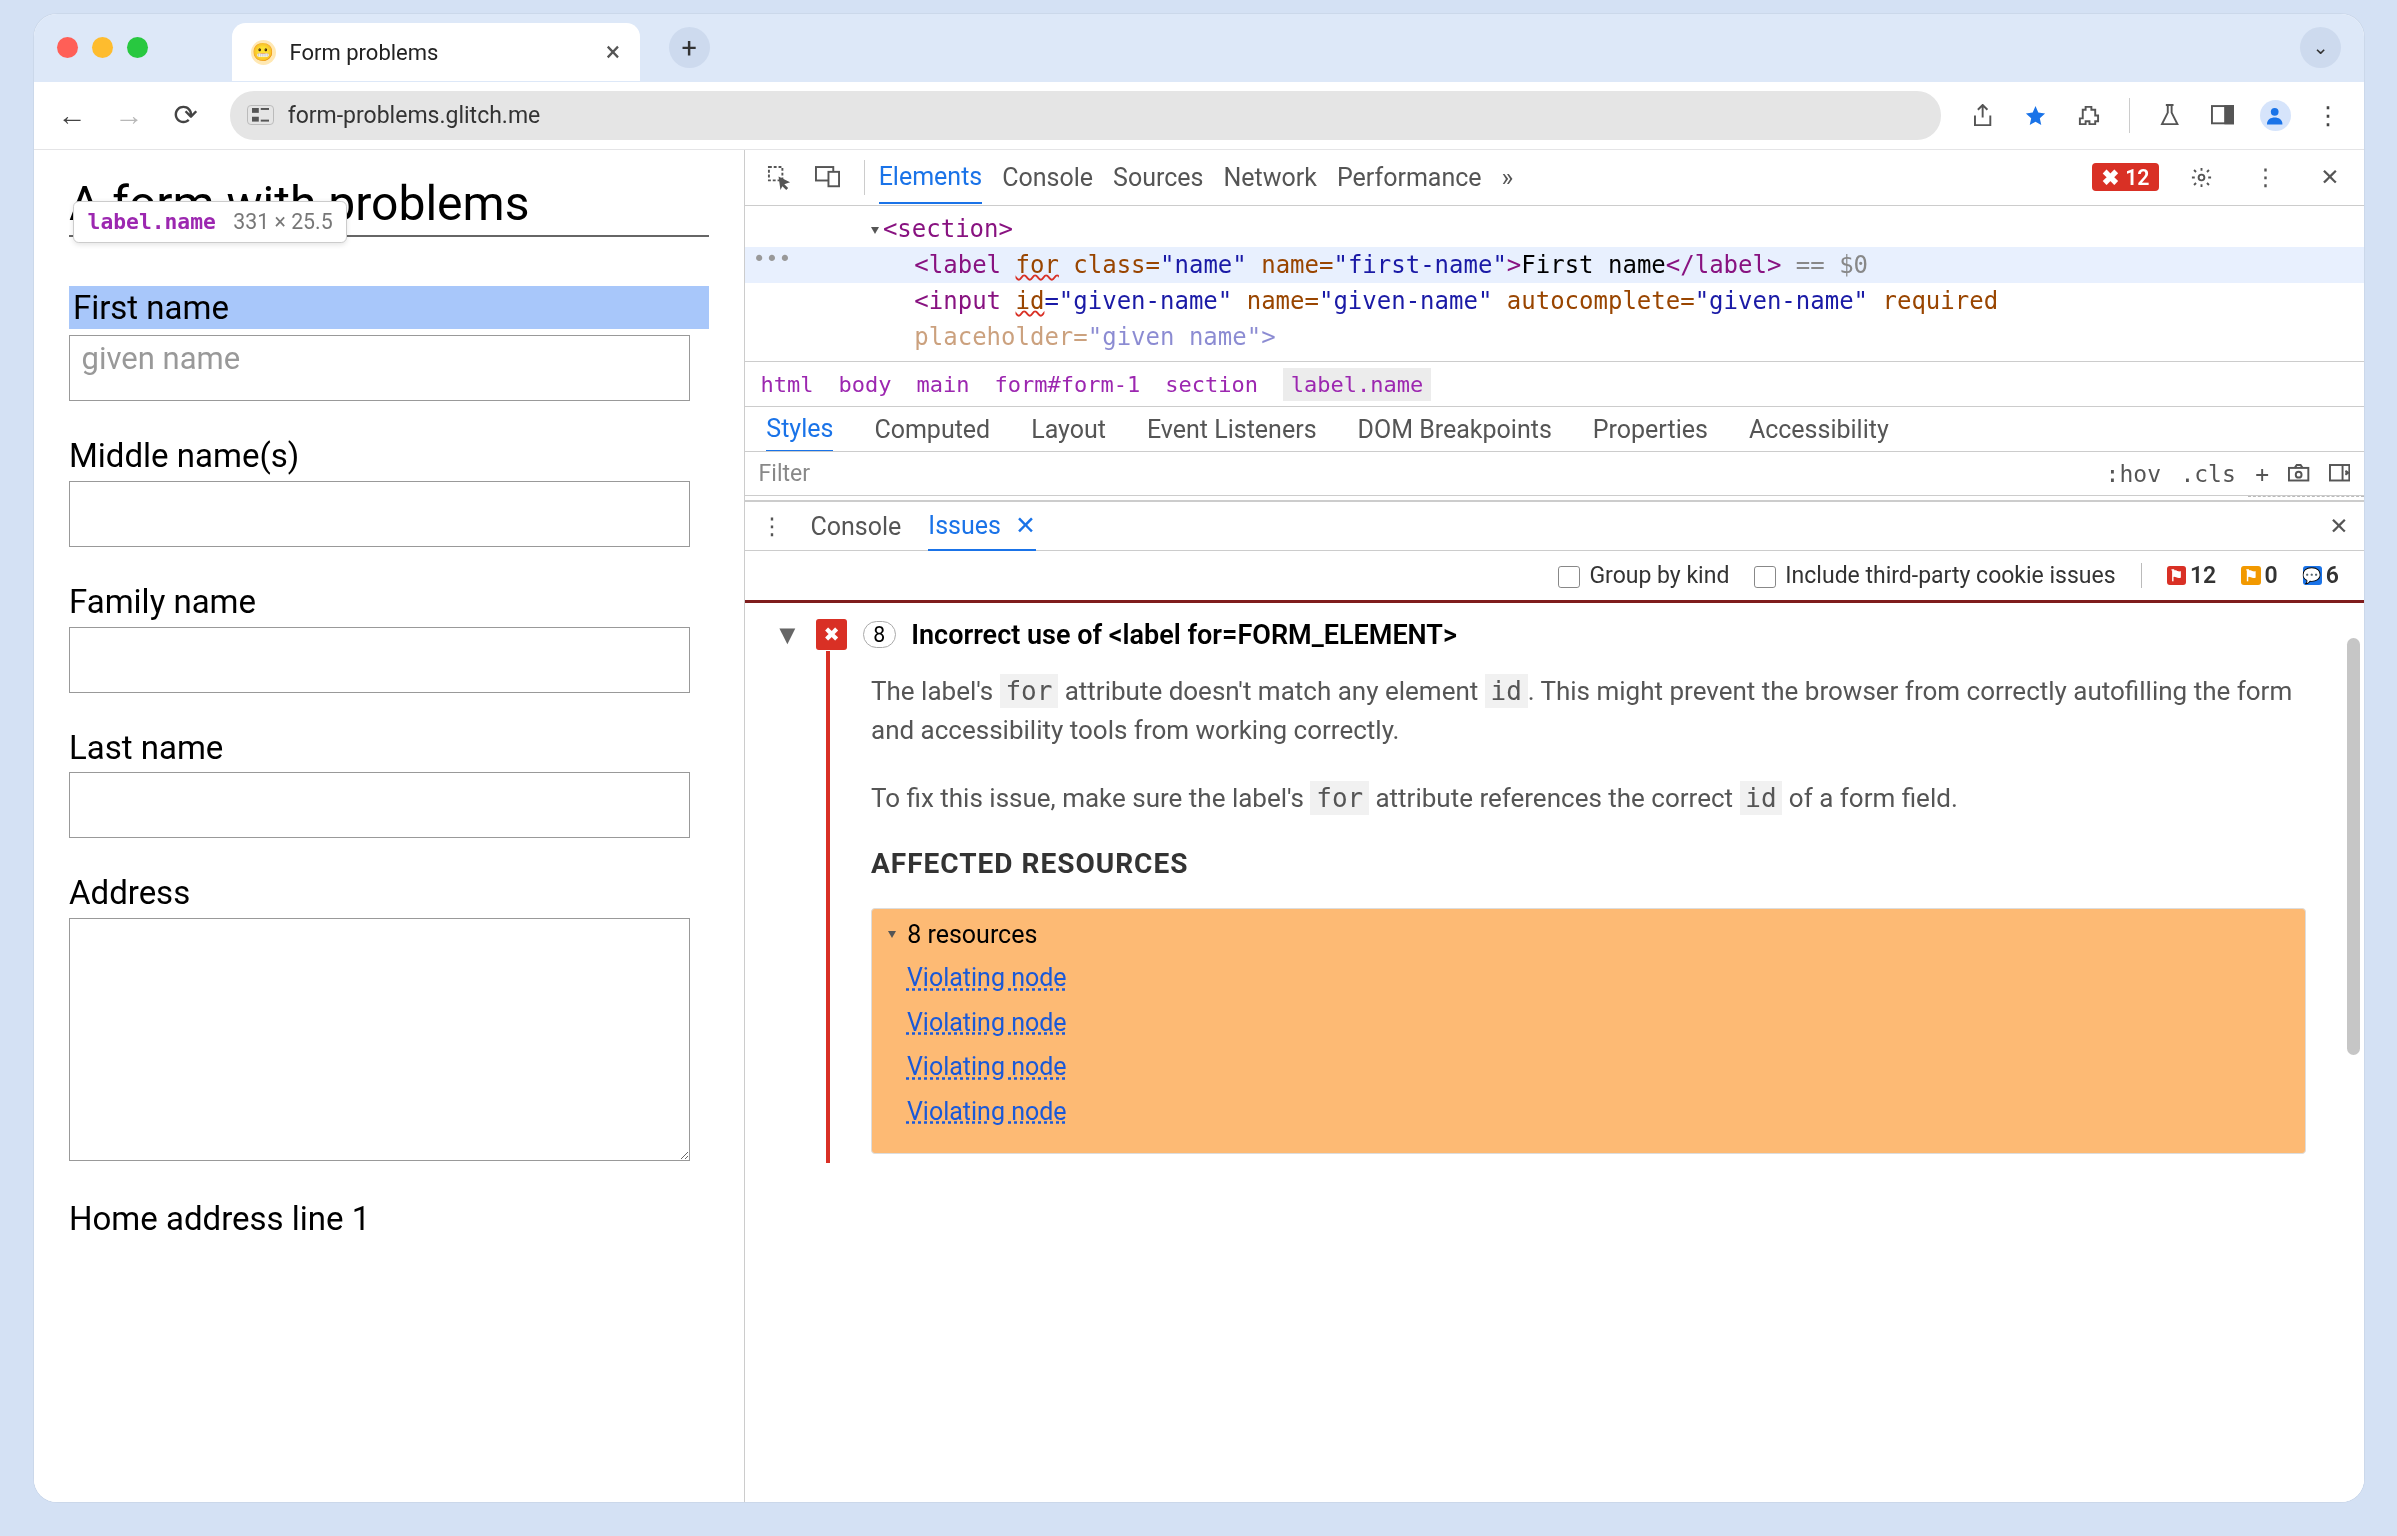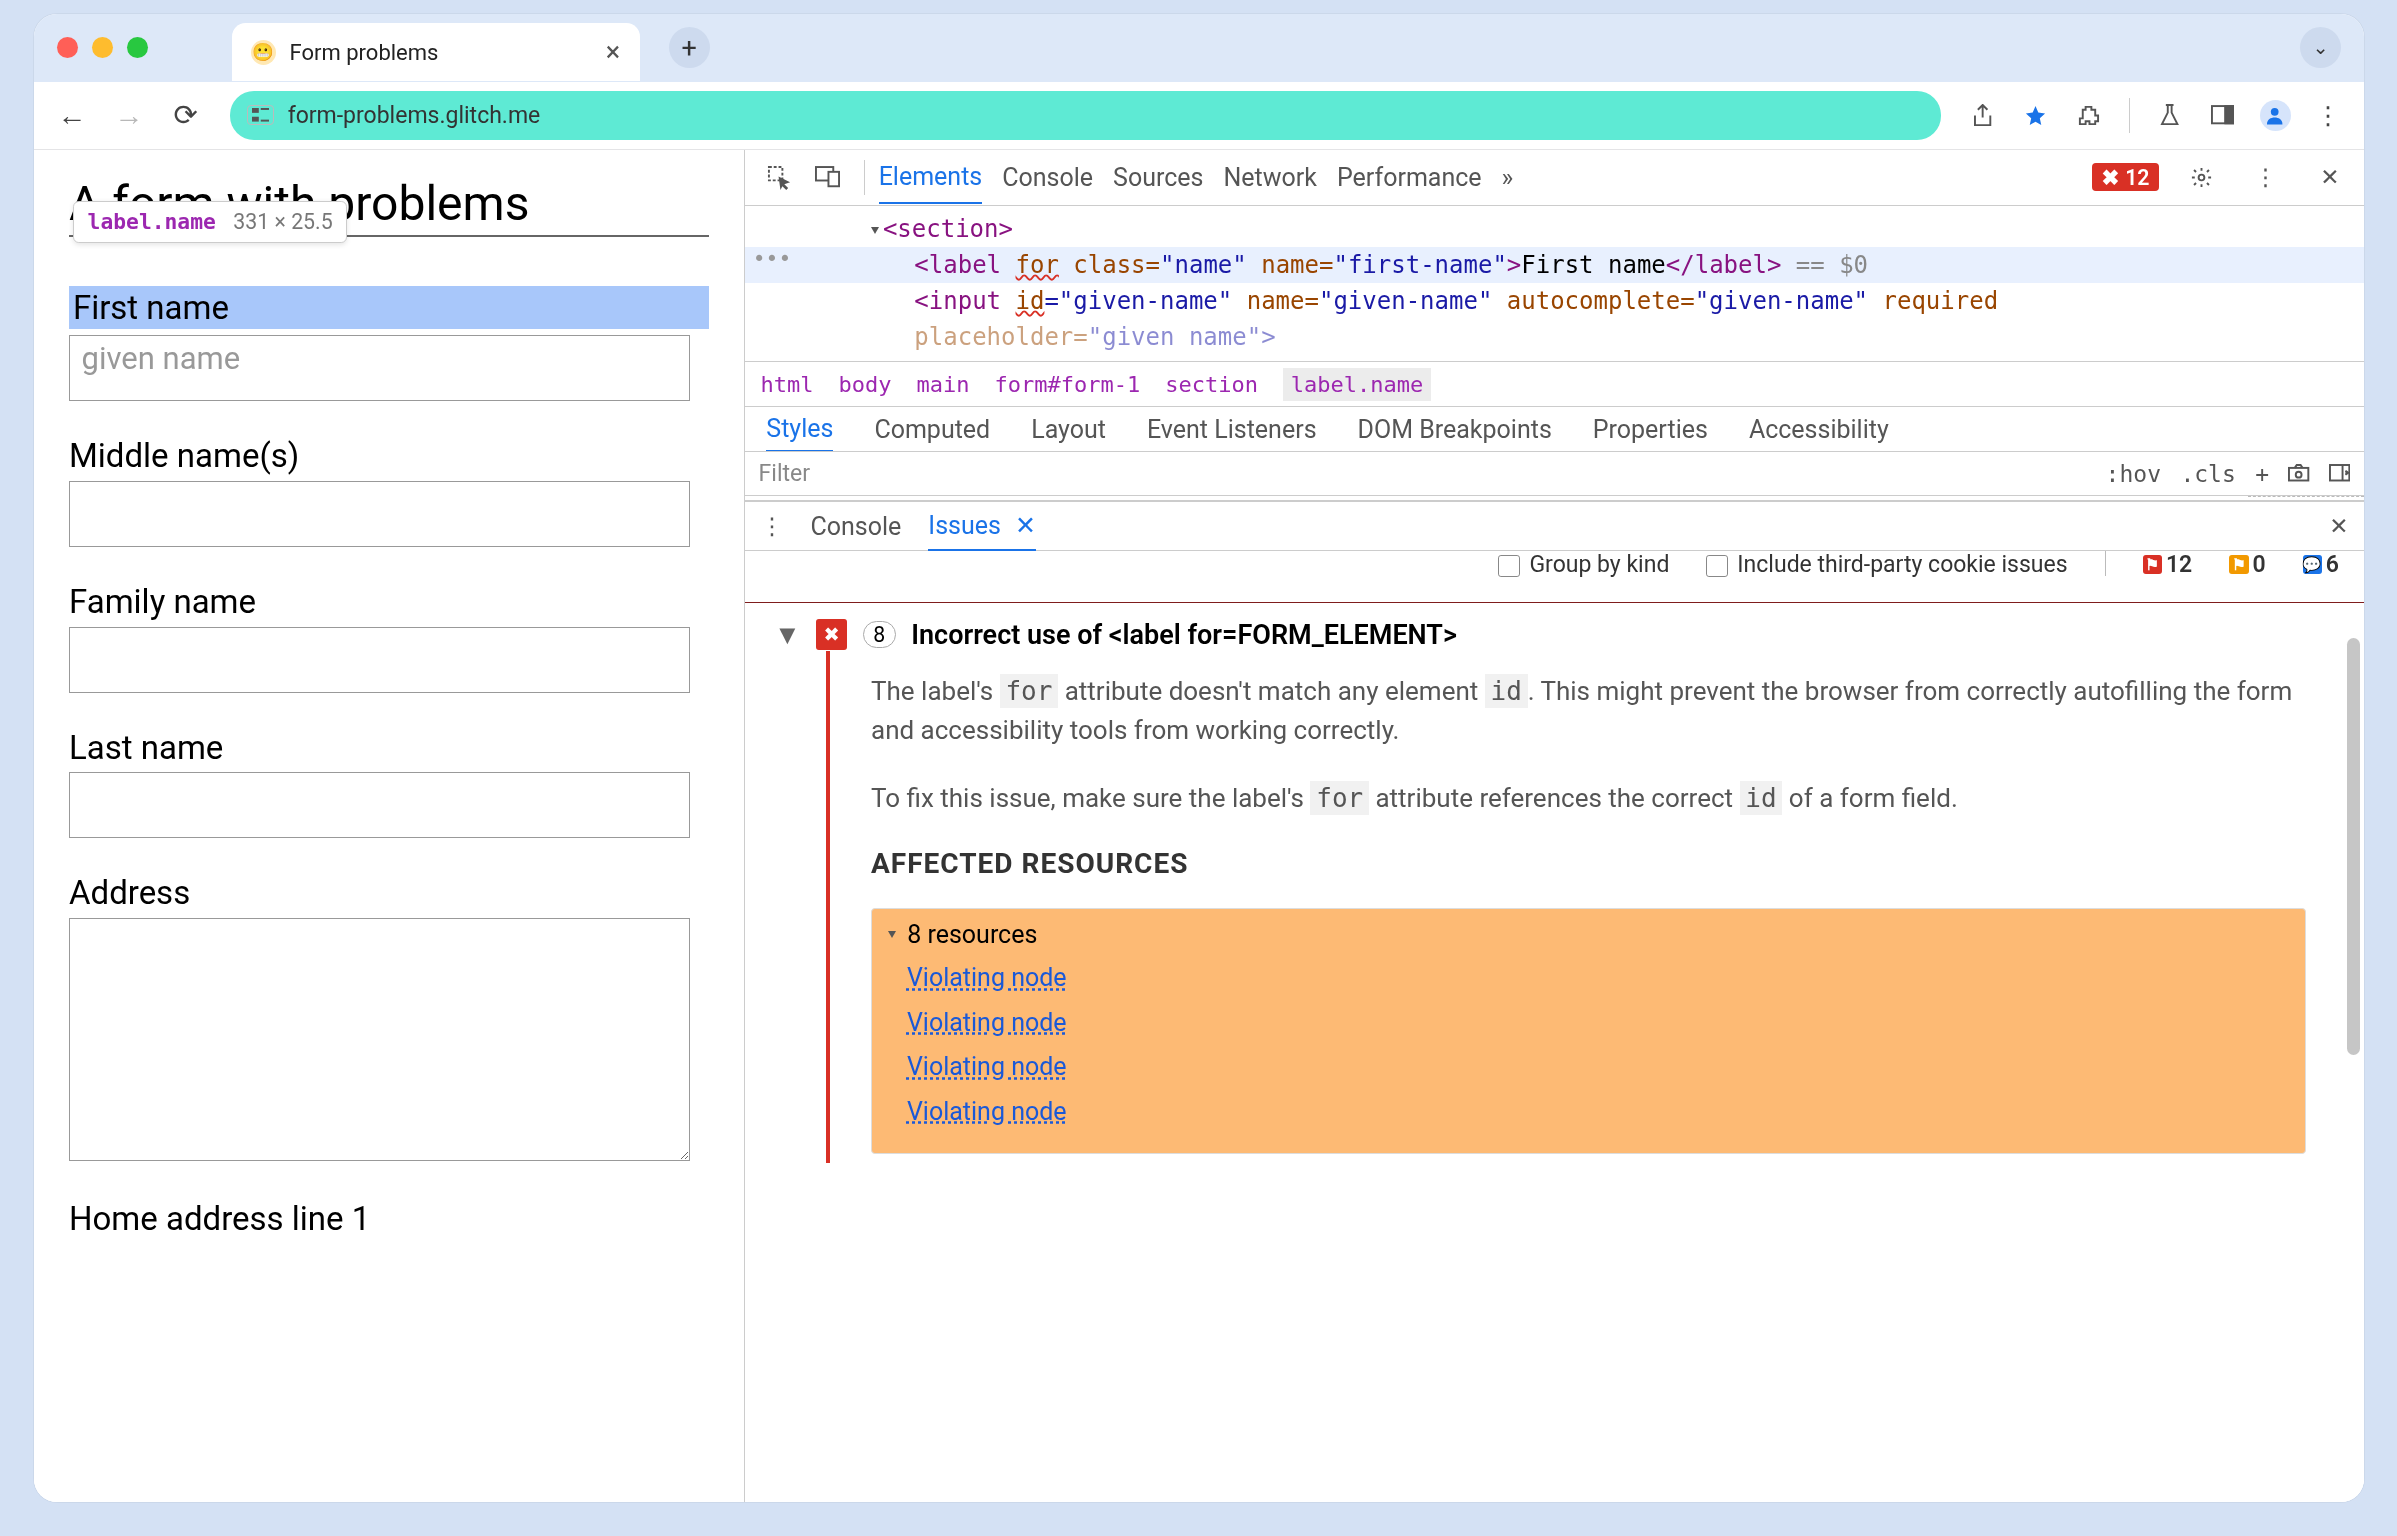--- a/index.html
+++ b/index.html
@@ -29,21 +29,21 @@
 .new-tab { margin-left: 13.6px; width:41px;height:41px;border-radius:50%;background:#cddaee;display:flex;align-items:center;justify-content:center;font-size:27px;color:#333;cursor:pointer;}
 .chev { margin-left:auto; width:41px;height:41px;border-radius:50%;background:#cddaee;display:flex;align-items:center;justify-content:center;font-size:19.4px;color:#333;}
 
 .addrbar {
   height: 68px; background:#fff; border-bottom: 1px solid #e4e4e6;
   display:flex; align-items:center; padding: 0 13.6px; gap: 7.8px;
 }
 .navb { width:49px;height:49px;display:flex;align-items:center;justify-content:center;color:#444;font-size:29px;cursor:pointer;}
 .navb.disabled { color:#b8b8b8; }
 .omnibox {
-  flex:1; height:49px; margin: 0 11.6px; background:#5eead4; border-radius:24px;
+  flex:1; height:49px; margin: 0 11.6px; background:#e5e5e5; border-radius:24px;
   display:flex; align-items:center; padding: 0 17.5px; gap: 13.6px; color:#333; font-size:23px;
 }
 .site-ico { width:27px;height:19.4px;display:flex;align-items:center;justify-content:center;font-size:19.4px;color:#555;border:1px solid #bbb;border-radius:3.9px;padding:1.9px 2.9px;}
 .chip { width:45px;height:45px;display:flex;align-items:center;justify-content:center;color:#444;font-size:25px;cursor:pointer;}
 .star { color:#1a73e8; fill:#1a73e8; }
 
 
 .content { position:absolute; top:136px; left:0; right:0; bottom:0; display:flex; background:#fff; }
 .page { width: 710px; background:#fff; padding: 25px 35px; position:relative; overflow:hidden;}
 .page h1 { font-size: 48px; font-weight: 400; color:#000; border-bottom: 2.9px solid #666; padding-bottom: 3.9px; margin-bottom: 17.5px;}
@@ -111,22 +111,22 @@
 .dashed { border-top: 1.9px dashed #bbb; }
 
 
 .drawer { flex:1; display:flex; flex-direction:column; border-top: 2.9px solid #ccc;}
 .drawer-tabs { height:49px; display:flex;align-items:center;padding:0 15.5px;gap:27px;font-size:25px;color:#555;border-bottom:1px solid #ccc;}
 .drawer-tabs .kebab{font-size:23px;color:#555;cursor:pointer;}
 .drawer-tabs .dtab{cursor:pointer;padding:9.7px 0;}
 .drawer-tabs .dtab.active{color:#1a73e8;border-bottom:2.9px solid #1a73e8;}
 .drawer-tabs .dclose{font-size:23px;color:#555;cursor:pointer;margin-left:auto;}
 .issues-bar {
-  height:52px;display:flex;align-items:flex-start;padding:0 25px;gap:37px;
-  font-size:23px;color:#333;justify-content:flex-end;border-bottom:1px solid #7f1d1d;
+  height:52px;display:flex;align-items:center;padding:0 25px;gap:25px;
+  font-size:23px;color:#333;justify-content:flex-end;border-bottom:3px solid #7f1d1d;
 }
 .cb { width:21.3px;height:21.3px;border:1.9px solid #888;border-radius:2.9px;display:inline-block;vertical-align:middle;margin-right:9.7px;}
 .ibadge { display:inline-flex;align-items:center;gap:3.9px;font-weight:600;}
 .ibadge .sq { width:19.4px;height:19.4px;display:inline-flex;align-items:center;justify-content:center;border-radius:2.9px;color:#fff;font-size:15.5px;}
 .sq.red{background:#d93025;} .sq.or{background:#f29900;} .sq.bl{background:#1a73e8;}
 
 .issue-body { flex:1; overflow:auto; padding: 15.5px 29px 29px 29px; position:relative;}
 .issue-head { display:flex; align-items:center; gap:15.5px; font-size:27px;}
 .issue-head .caret{color:#666;cursor:pointer;}
 .issue-head .flag { width:31px;height:31px;background:#d93025;color:#fff;display:flex;align-items:center;justify-content:center;border-radius:2.9px;font-size:19.4px;}

